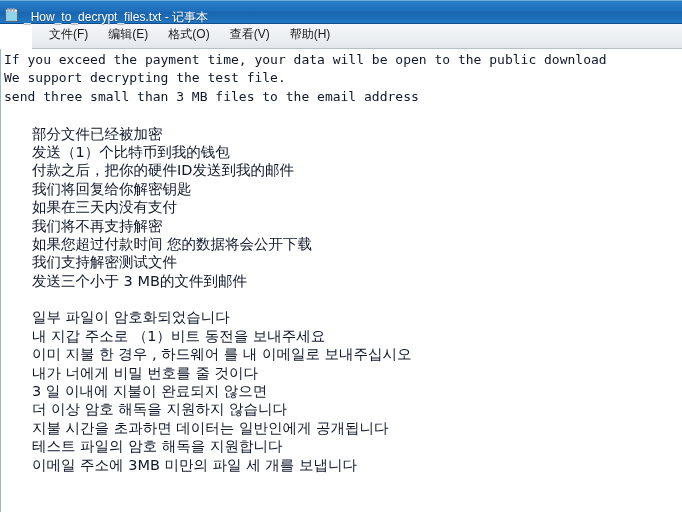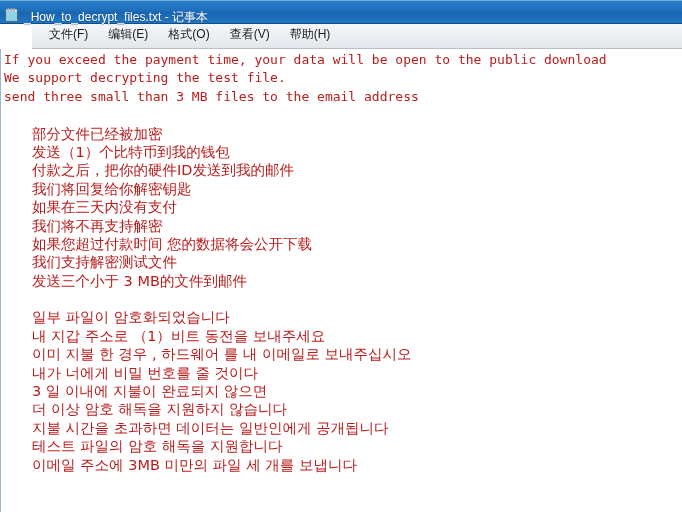--- a/index.html
+++ b/index.html
@@ -97,21 +97,21 @@
     position: absolute;
     left: 0;
     top: 0;
     right: 0;
     bottom: 0;
     padding: 2px 0 0 3px;
     box-sizing: border-box;
     font-family: "DejaVu Sans Mono", "Liberation Mono", monospace;
     font-size: 13px;
     line-height: 18.4px;
-    color: #b91c1c;
+    color: #0f172a;
     white-space: pre;
     overflow: hidden;
     letter-spacing: 0px;
   }
   .line {
     height: 18.4px;
     white-space: pre;
     display: block;
   }
   .line.blank {

